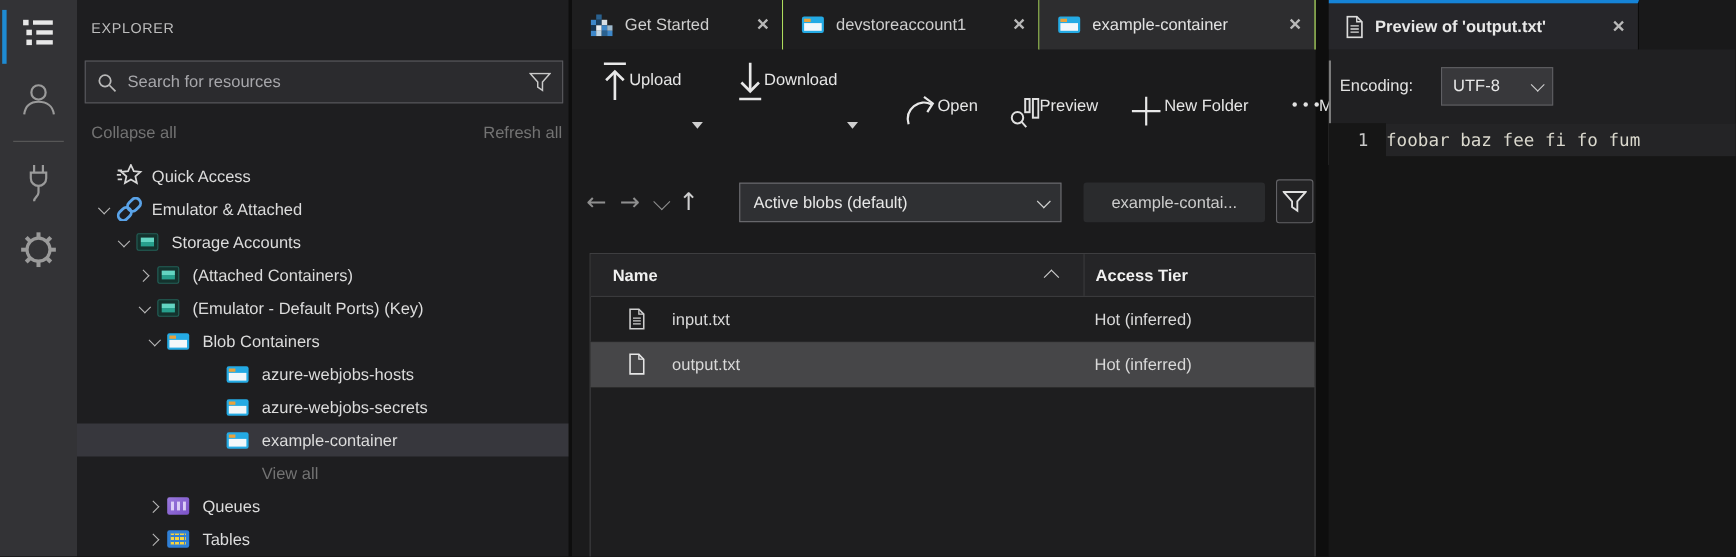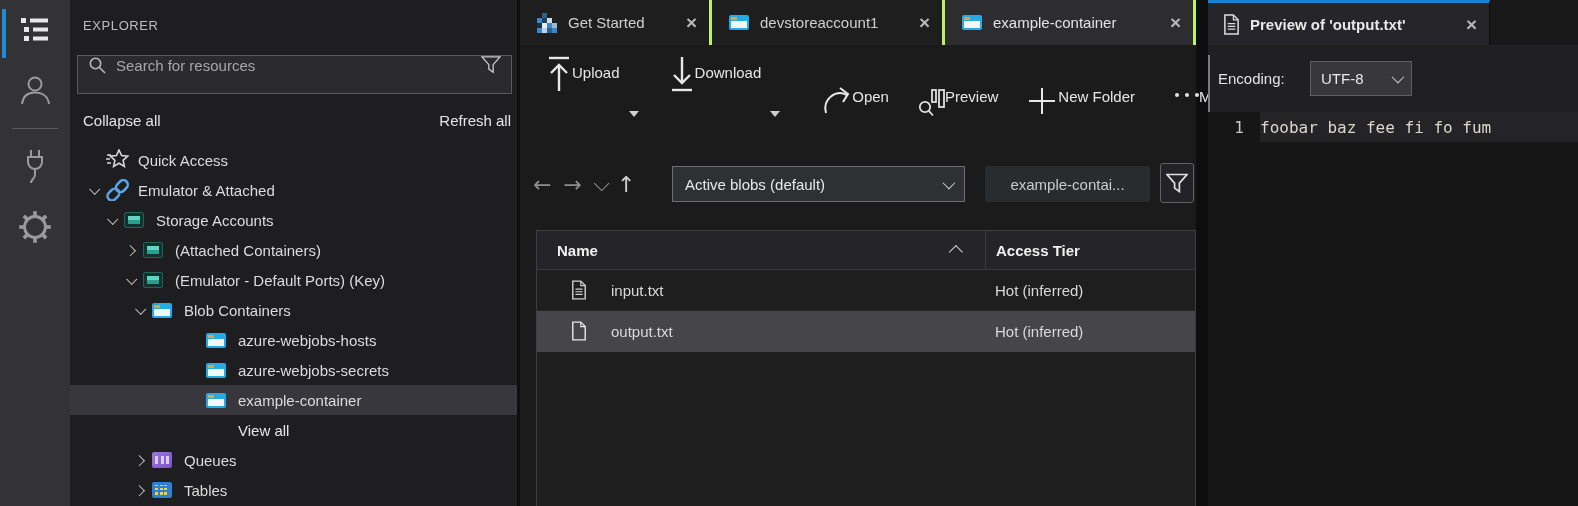--- a/index.html
+++ b/index.html
@@ -13,26 +13,26 @@
   
   .activity-bar{left:0;top:0;width:70px;height:506px;background:#333336}
   .ab-item{width:70px;height:60px;display:flex;align-items:center;justify-content:center}
   .ab-indicator{position:absolute;left:2px;top:9px;width:4px;height:49px;background:#1e8ad2}
   .ab-divider{margin:8px 12px;height:1px;background:#5a5a5a}
 
   
   .explorer{left:70px;top:0;width:447px;height:506px;background:#1e1e20}
   .exp-title{height:55px;box-sizing:border-box;padding:18px 0 0 13px;font-size:13px;letter-spacing:.6px;color:#bdbdbd}
   .searchbox{margin:0 5px 0 7px;height:39px;box-sizing:border-box;background:#2b2b2e;border:1px solid #5a5a5f;
-    display:flex;align-items:flex-start;padding:0 10px}
+    display:flex;align-items:center;padding:0 10px}
   .searchbox input{flex:1;background:transparent;border:none;outline:none;color:#c9c9c9;font-size:15px;
     font-family:inherit;margin-left:8px;min-width:0}
   .searchbox input::placeholder{color:#a7a7ab}
   .links-row{margin-top:13px;height:26px;display:flex;justify-content:space-between;align-items:center;padding:0 6px 0 13px}
-  .link{color:#e5e5e5;font-size:15px;cursor:pointer}
+  .link{color:#737373;font-size:15px;cursor:pointer}
   .tree{margin-top:12px}
   .trow{height:30px;display:flex;align-items:center;font-size:15px;color:#dcdcdc;white-space:nowrap}
   .trow.sel{background:#37373d}
   .d0{padding-left:12px}.d1{padding-left:30px}.d2{padding-left:49px}.d3{padding-left:58px}.d4{padding-left:112px}
   .cslot{width:24px;flex:none;display:flex;align-items:center;justify-content:center}
   .islot{width:28px;flex:none;display:flex;align-items:center}
   .tlabel{margin-left:4px}
   .chev{display:inline-block;width:7px;height:7px;border-right:1.6px solid #b9b9b9;border-bottom:1.6px solid #b9b9b9}
   .chev.down{transform:rotate(45deg) translateY(-1px)}
   .chev.right{transform:rotate(-45deg) translateX(-1px)}
@@ -52,21 +52,21 @@
                      repeating-linear-gradient(90deg,transparent 0 3px,#2f7fd6 3px 4.5px)}
 
   
   .gap1{left:517px;top:0;width:3px;height:506px;background:#0e0e0e}
   .gap2{left:1196px;top:0;width:12px;height:506px;background:#0e0e0e}
 
   
   .editor{left:520px;top:0;width:676px;height:506px;background:#1b1b1c}
   .tabbar{height:45px;background:#171718;display:flex}
   .tab{box-sizing:border-box;display:flex;align-items:center;padding:0 12px 0 17px;background:#1e1e1f;
-    border-right:3px solid #bef264;font-size:15px;color:#cfcfcf;cursor:pointer}
+    border-right:1px solid #bef264;font-size:15px;color:#cfcfcf;cursor:pointer}
   .tab.active{background:#2d2d2f;color:#e2e2e2}
   .tab .tab-label{margin-left:11px}
   .close{margin-left:auto;padding-left:14px;font-size:19px;font-weight:bold;color:#b8b8b8;line-height:1;cursor:pointer}
   .tab-w1{width:192px}.tab-w2{width:233px}.tab-w3{width:251px}
 
   .toolbar{height:107px;display:flex;align-items:stretch;padding-left:26px}
   .tool{display:flex;flex-direction:row;align-items:center;padding-bottom:12px;cursor:pointer}
   .tool-ic{height:48px;display:flex;align-items:flex-end;justify-content:center}
   .tool-label{margin-top:7px;font-size:15px;color:#e6e6e6;white-space:nowrap}
   .tool-group{display:flex;align-items:flex-start}

